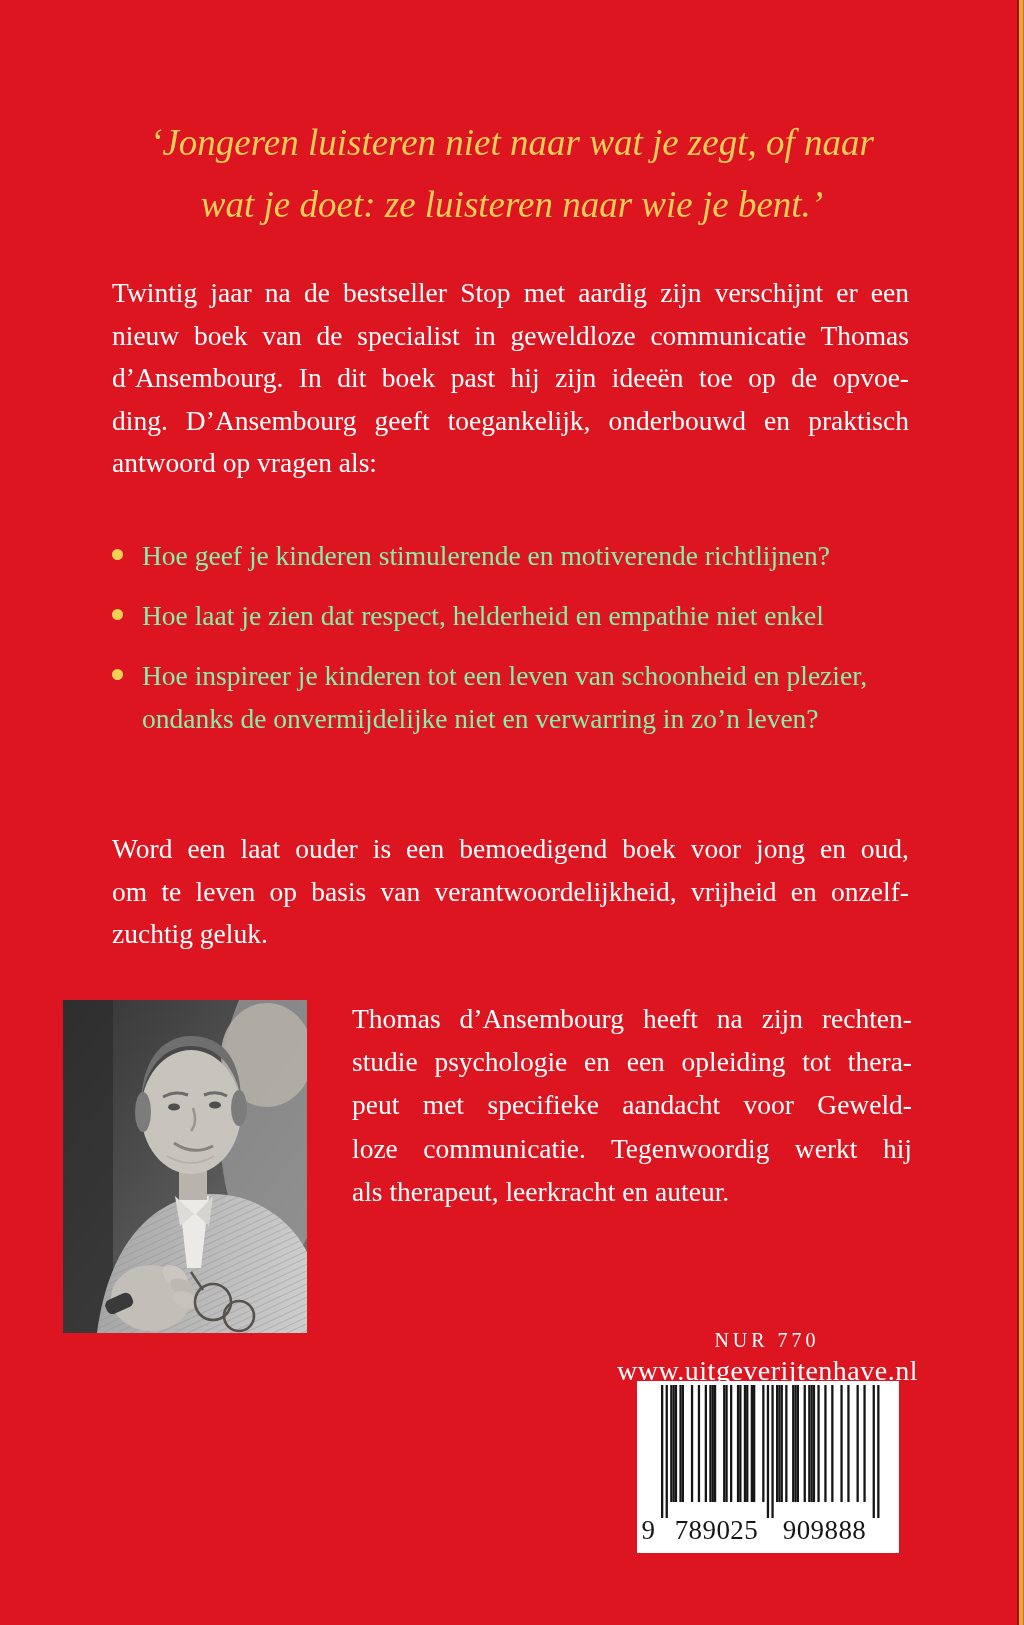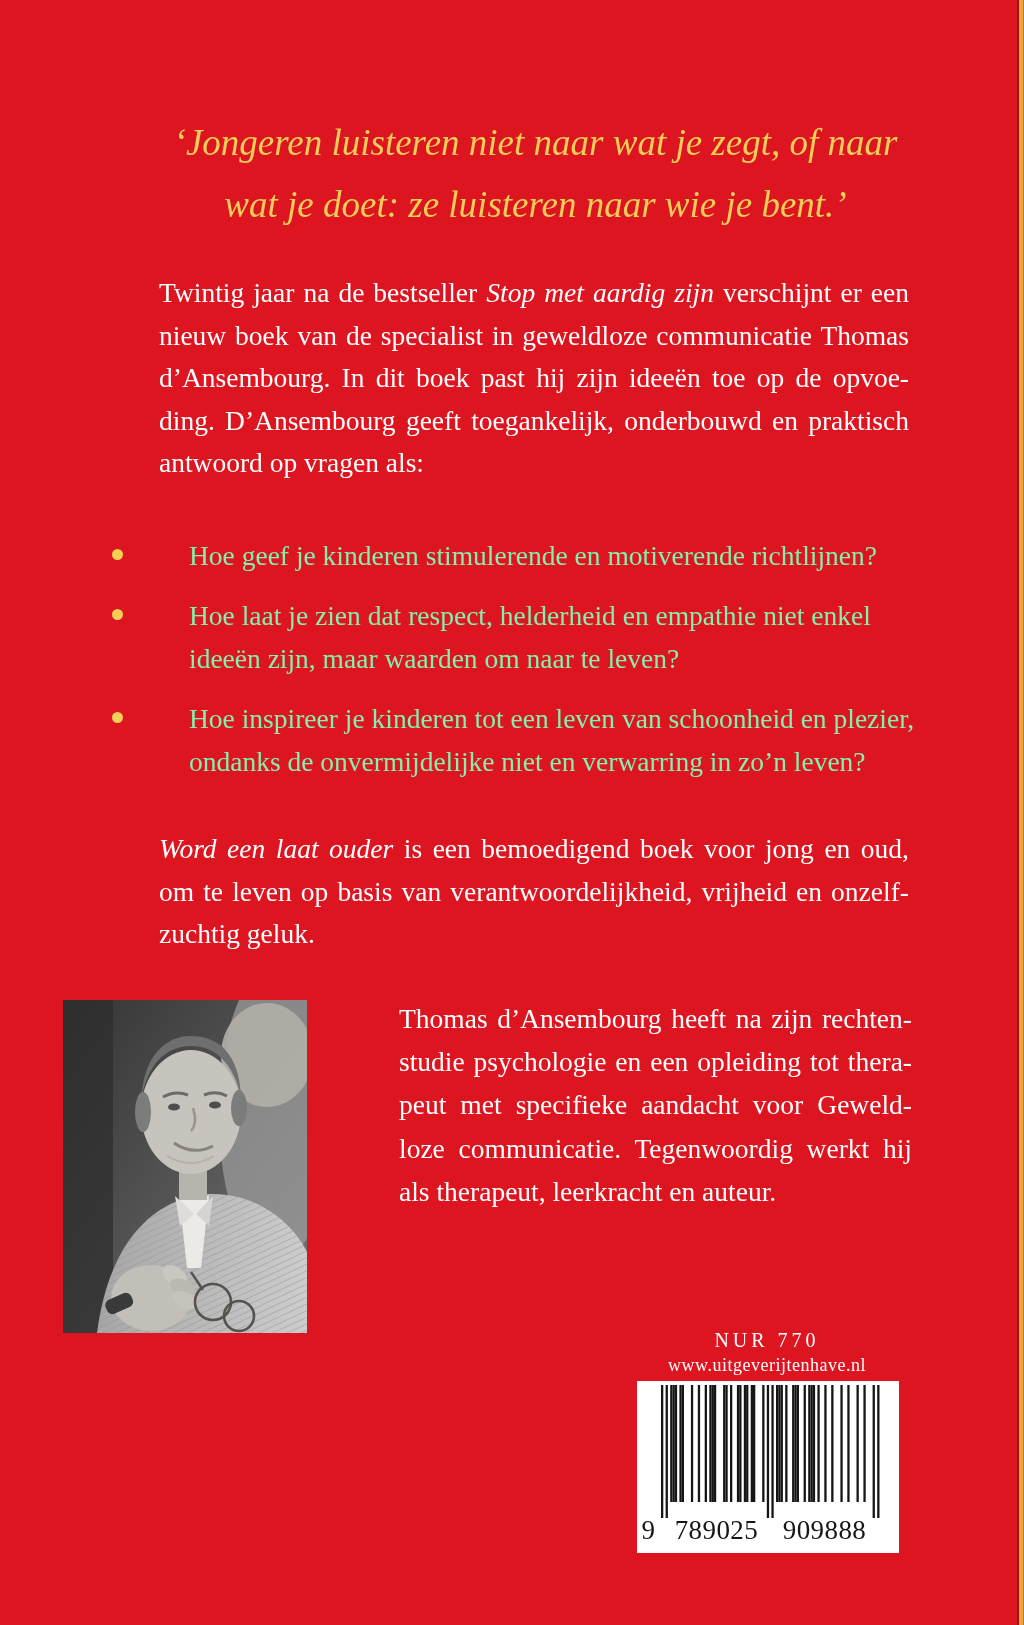--- a/index.html
+++ b/index.html
@@ -8,22 +8,22 @@
     width:1024px;height:1625px;
     margin:0 auto;
     background:#dd1520;
     overflow:hidden;
     font-family:"Liberation Serif", serif;
   }
   .edge-strip{
     position:absolute;right:0;top:0;bottom:0;width:7px;
     background:linear-gradient(90deg,#a11218 0 30%,#eca43f 30% 82%,#b97d2c 82% 100%);
   }
-  .it{font-style:italic;margin-top:44px;}
-  .tline{white-space:nowrap;padding-left:47px;}
+  .it{margin-top:44px;}
+  .tline{white-space:nowrap;}
   .justify .tline{text-align:justify;text-align-last:justify;white-space:normal;}
   .justify .tline.tlast{text-align-last:left;}
   .center-lines .tline{text-align:center;}
 
   .quote{
     position:absolute;left:0;top:112px;width:1024px;
     font-style:italic;font-size:37px;line-height:62px;
     color:#f1ce58;
   }
   .intro{
@@ -56,21 +56,21 @@
     position:absolute;left:352px;top:997px;width:560px;
     color:#ffffff;font-size:27.5px;line-height:43.2px;font-family:Liberation Serif, serif;
   }
   .nur{
     position:absolute;left:617px;top:1329px;width:300px;
     text-align:center;color:#ffffff;
     font-size:20px;letter-spacing:4px;
   }
   .website{
     position:absolute;left:617px;top:1355px;width:300px;
-    text-align:center;color:#ffffff;font-size:18px;letter-spacing:0.5px;
+    text-align:center;color:#ffffff;font-size:28px;letter-spacing:0.5px;
   }
   .barcode-box{
     position:absolute;left:637px;top:1381px;width:262px;height:172px;
     background:#ffffff;
   }
   .barcode-box svg{display:block;}
   .bcd{
     font-family:"Liberation Serif", serif;
     font-size:27px;fill:#161616;
   }
@@ -97,21 +97,20 @@
     <li class="bullet-item">
       <span class="bullet-dot"></span>
       <span class="bullet-text">
           <div class="tline tlast"><span>Hoe geef je kinderen stimulerende en motiverende richtlijnen?</span></div>
         </span>
     </li>
     <li class="bullet-item">
       <span class="bullet-dot"></span>
       <span class="bullet-text">
           <div class="tline"><span>Hoe laat je zien dat respect, helderheid en empathie niet enkel</span></div>
-          <div class="tline tlast"><span>ideeën zijn, maar waarden om naar te leven?</span></div>
         </span>
     </li>
     <li class="bullet-item">
       <span class="bullet-dot"></span>
       <span class="bullet-text">
           <div class="tline"><span>Hoe inspireer je kinderen tot een leven van schoonheid en plezier,</span></div>
           <div class="tline tlast"><span>ondanks de onvermijdelijke niet en verwarring in zo’n leven?</span></div>
         </span>
     </li>
   </ul>

